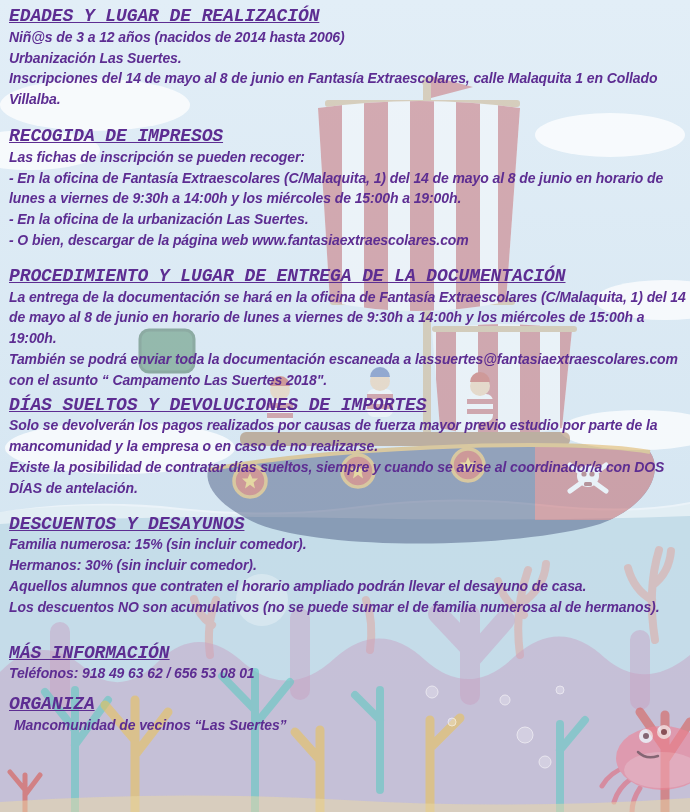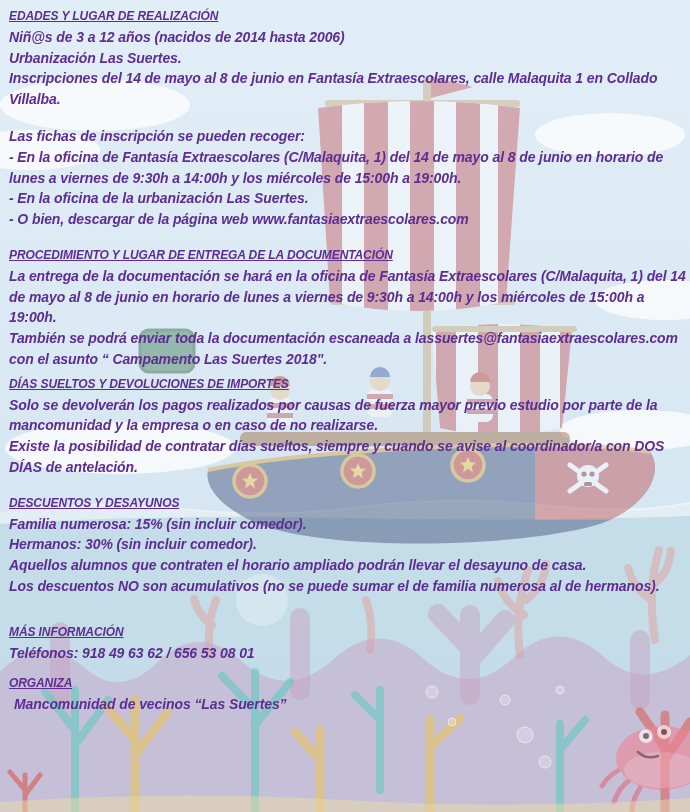--- a/index.html
+++ b/index.html
@@ -33,22 +33,22 @@
     font-weight:bold;font-style:italic;
     font-size:14px;line-height:20.8px;letter-spacing:-0.1px;
   }
   section{margin:0;}
   .gap-a{margin-bottom:16px;}
   .gap-b{margin-bottom:15px;}
   .gap-c{margin-bottom:4px;}
   .gap-d{margin-bottom:25px;}
   .gap-e{margin-bottom:10px;}
   h2{
-    margin:0;font-size:12px;line-height:20.8px;
-    text-decoration:underline;font-weight:bold;font-style:italic;
+    margin:0;font-size:18px;line-height:20.8px;
+    text-decoration:underline;font-weight:bold;font-style:italic;font-family:Liberation Mono, monospace;
   }
   p{margin:0;}
   .indented{padding-left:5px;}
 </style>
 </head>
 <body>
 
 <svg class="bg" viewBox="0 0 690 812" preserveAspectRatio="none" aria-hidden="true">
   <defs>
     <linearGradient id="sky" x1="0" y1="0" x2="0" y2="1">
@@ -229,20 +229,21 @@
 <main class="content">
 
   <section class="gap-a">
     <h2>EDADES Y LUGAR DE REALIZACIÓN</h2>
     <p>Niñ@s de 3 a 12 años (nacidos de 2014 hasta 2006)</p>
     <p>Urbanización Las Suertes.</p>
     <p>Inscripciones del 14 de mayo al 8 de junio en Fantasía Extraescolares, calle Malaquita 1 en Collado Villalba.</p>
   </section>
 
   <section class="gap-b">
+    <h2>RECOGIDA DE IMPRESOS</h2>
     <p>Las fichas de inscripción se pueden recoger:</p>
     <p>- En la oficina de Fantasía Extraescolares (C/Malaquita, 1) del 14 de mayo al 8 de junio en horario de lunes a viernes de 9:30h a 14:00h y los miércoles de 15:00h a 19:00h.</p>
     <p>- En la oficina de la urbanización Las Suertes.</p>
     <p>- O bien, descargar de la página web www.fantasiaextraescolares.com</p>
   </section>
 
   <section class="gap-c">
     <h2>PROCEDIMIENTO Y LUGAR DE ENTREGA DE LA DOCUMENTACIÓN</h2>
     <p>La entrega de la documentación se hará en la oficina de Fantasía Extraescolares (C/Malaquita, 1) del 14 de mayo al 8 de junio en horario de lunes a viernes de 9:30h a 14:00h y los miércoles de 15:00h a 19:00h.</p>
     <p>También se podrá enviar toda la documentación escaneada a lassuertes@fantasiaextraescolares.com con el asunto “ Campamento Las Suertes 2018".</p>

